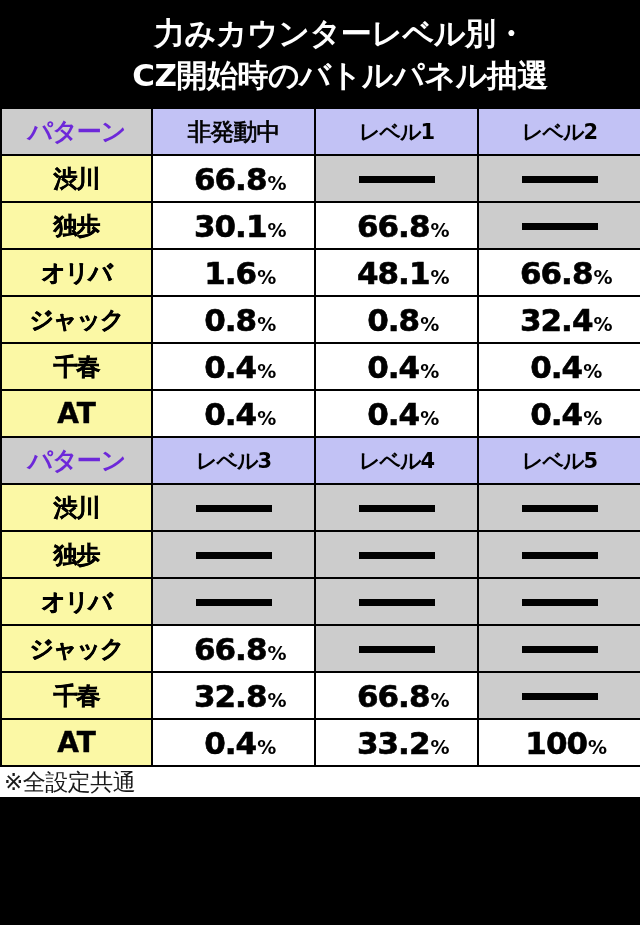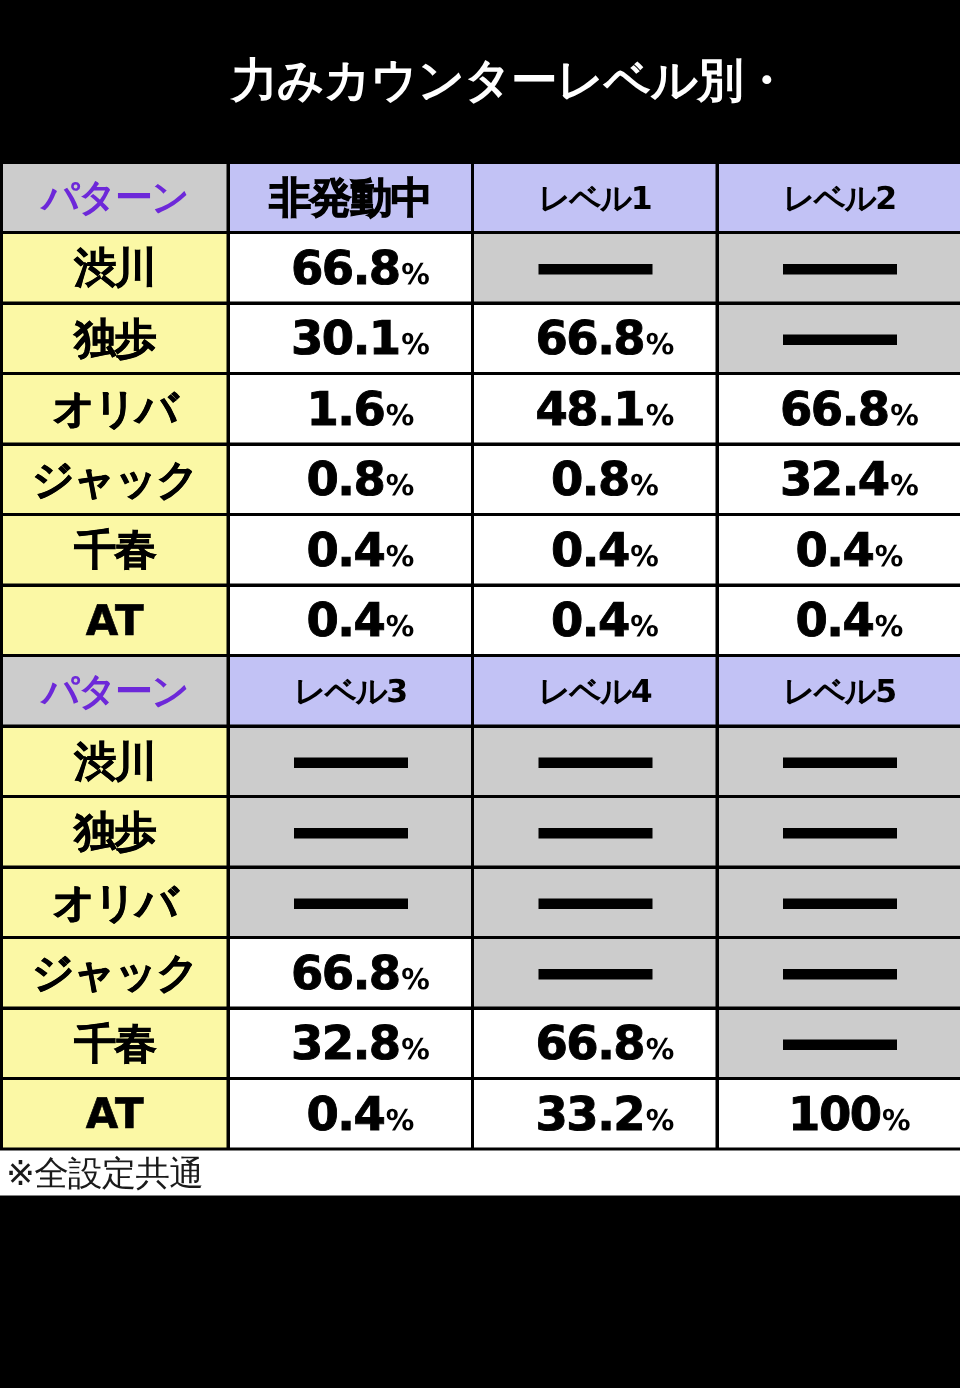--- a/index.html
+++ b/index.html
@@ -69,31 +69,31 @@
     letter-spacing:-1px;
   }
   .hd-lvl{
     background:#c2c2f5;
     color:#000000;
     font-weight:700;
     font-size:21px;
     letter-spacing:-1px;
   }
   .hd-lvl.strong{
-    font-weight:700;
-    font-size:28px;
+    font-weight:400;
+    font-size:24px;
     -webkit-text-stroke:0.7px #000;
   }
 
   
   .lbl{
     background:#fbf8a5;
     color:#000000;
     font-weight:900;
-    font-size:28px;
+    font-size:24px;
     letter-spacing:-1px;
     -webkit-text-stroke:0.4px #000;
   }
   .lbl.at{ font-size:28px; letter-spacing:0px; }
 
   
   .val{
     background:#ffffff;
     color:#000000;
     text-align:right;
@@ -142,20 +142,21 @@
     letter-spacing:-0.5px;
   }
 </style>
 </head>
 <body>
 
 <div class="sheet">
 
   <div class="title-band">
     <div class="title-line">力みカウンターレベル別・</div>
+    <div class="title-line">CZ開始時のバトルパネル抽選</div>
   </div>
 
   <table class="tbl">
     <colgroup>
       <col class="c-label">
         <col class="c-val">
         <col class="c-val">
         <col class="c-val">
     </colgroup>
     <tbody id="tbody-root">

